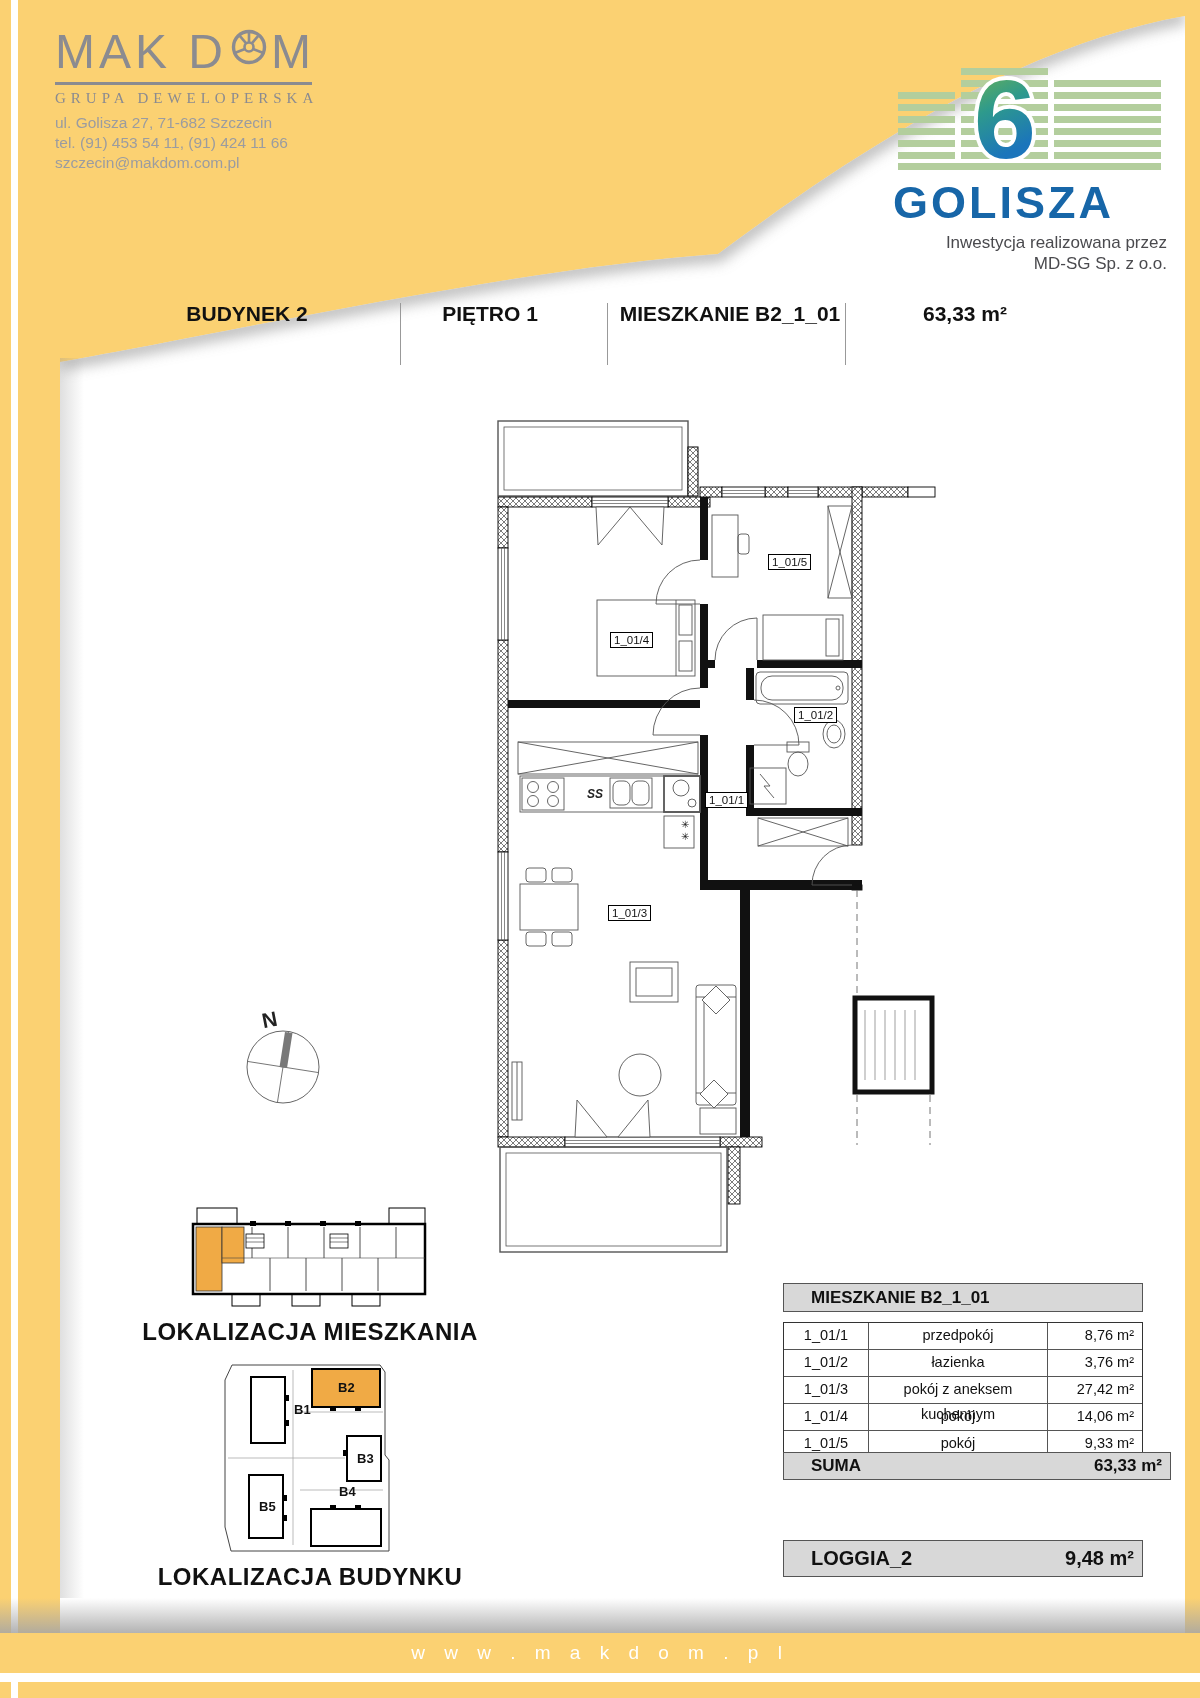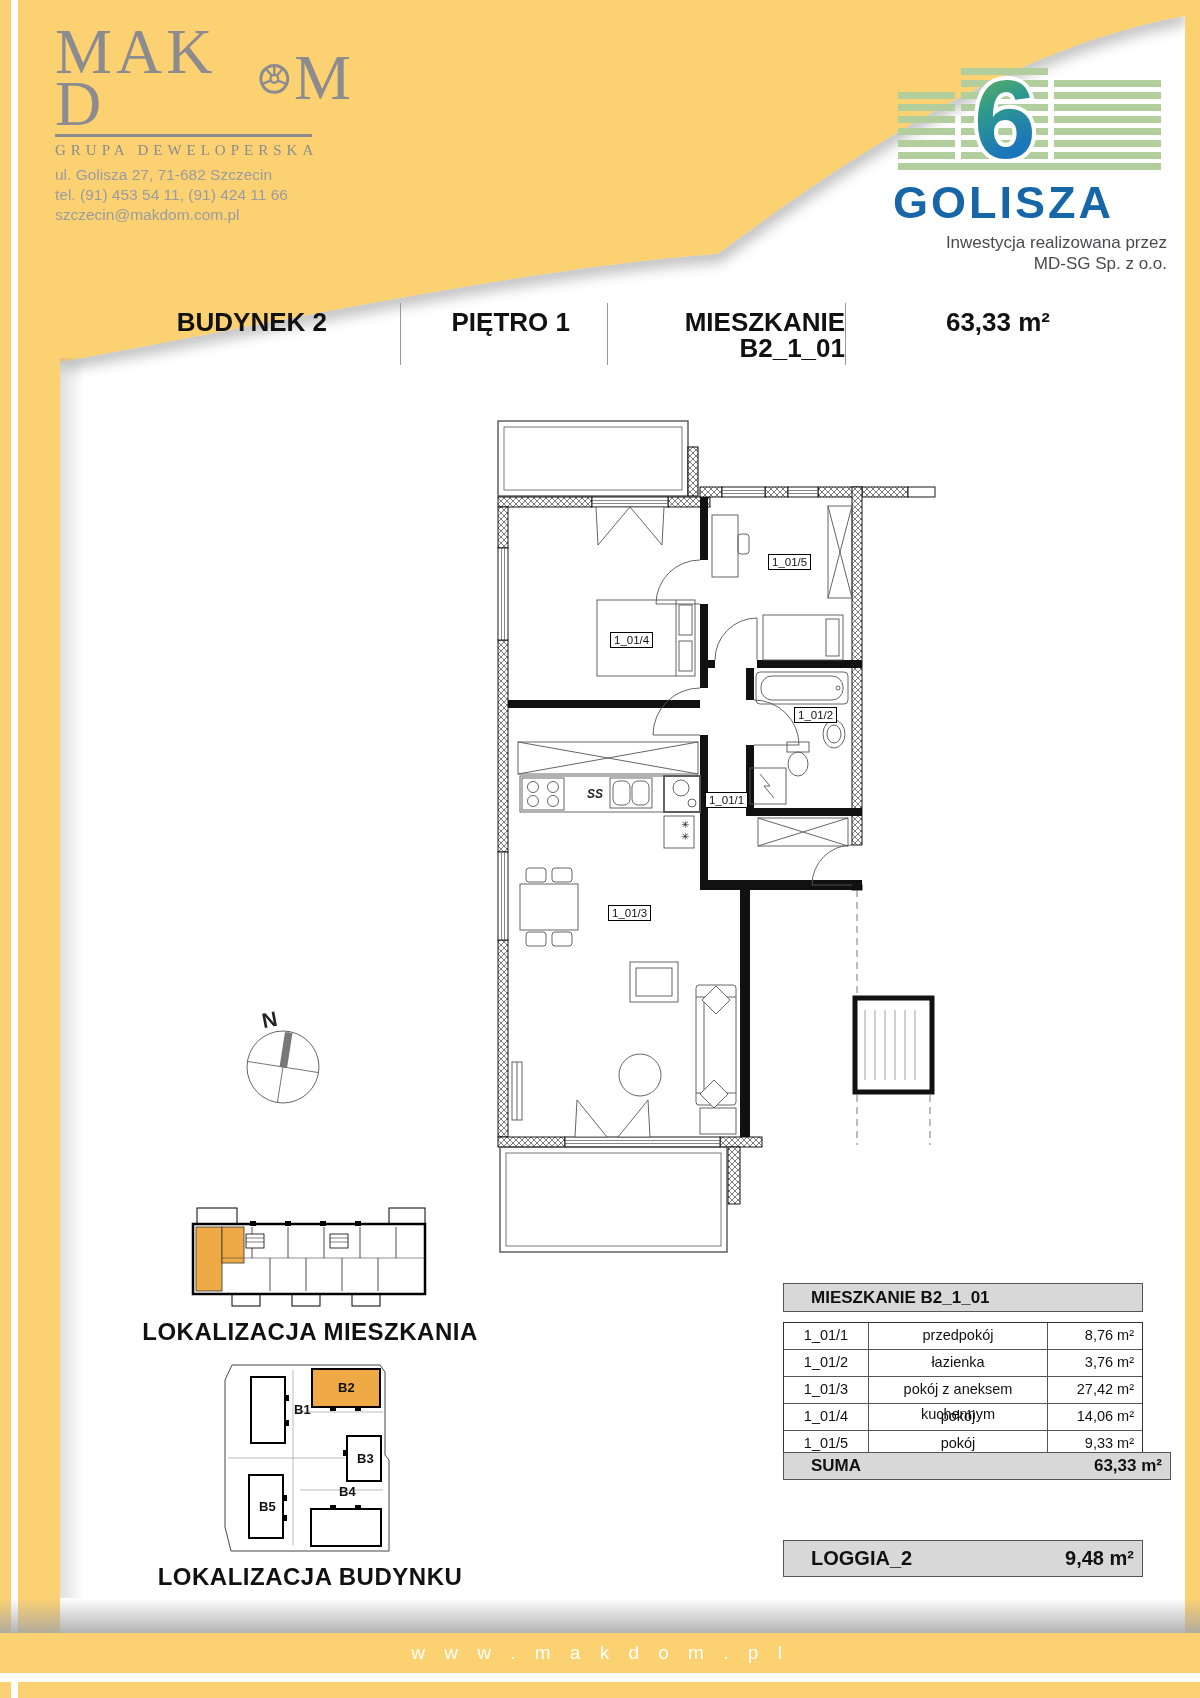--- a/index.html
+++ b/index.html
@@ -3,33 +3,33 @@
 <meta charset="utf-8">
 <style>
   html,body{margin:0;padding:0;}
   .page{position:relative;width:1200px;height:1698px;background:#FBD172;overflow:hidden;
         font-family:"Liberation Sans",sans-serif;color:#111;}
   .abs{position:absolute;}
   
   .pinstripe{left:11px;top:0;width:7px;height:1698px;background:#fff;}
   
   .makdom{left:55px;top:26px;width:300px;color:#8B8B90;}
-  .makdom-row{display:flex;align-items:center;font-family:Liberation Serif, serif;
-              font-size:64px;letter-spacing:4px;line-height:52px;}
+  .makdom-row{display:flex;align-items:flex-start;font-family:Liberation Sans, sans-serif;
+              font-size:48px;letter-spacing:4px;line-height:52px;}
   .makdom-rule{margin-top:4px;width:257px;height:3px;background:#8B8B90;}
   .makdom-sub{margin-top:5px;font-family:"Liberation Serif",serif;font-size:15px;
               letter-spacing:5px;color:#8B8B90;}
   .makdom-addr{margin-top:6px;font-size:15.5px;line-height:20px;color:#9B9CA0;}
   
   .golisza{left:893px;top:52px;width:274px;}
   .golisza-name{margin-top:6px;font-size:45px;font-weight:bold;letter-spacing:3px;
                 color:#1766A8;line-height:46px;}
   .golisza-tag{margin-top:6px;text-align:right;font-size:17px;line-height:21px;color:#4A4A4E;}
   
-  .hitem{top:309px;height:26px;font-size:26px;font-weight:bold;text-align:right;line-height:26px;}
+  .hitem{top:301px;height:26px;font-size:21px;font-weight:bold;text-align:center;line-height:26px;}
   .hdiv{top:303px;width:1px;height:62px;background:#999;}
   
   .plabel{position:absolute;background:#fff;border:1px solid #000;font-size:11.5px;
           line-height:14px;padding:0 3px;white-space:nowrap;}
   .pmark{position:absolute;color:#222;}
   
   .sect-title{font-size:24px;font-weight:bold;text-align:center;letter-spacing:.5px;}
   .blabel{position:absolute;font-size:13px;font-weight:bold;}
   
   .graybar{position:absolute;background:#D8D8D8;border:1px solid #555;box-sizing:border-box;

